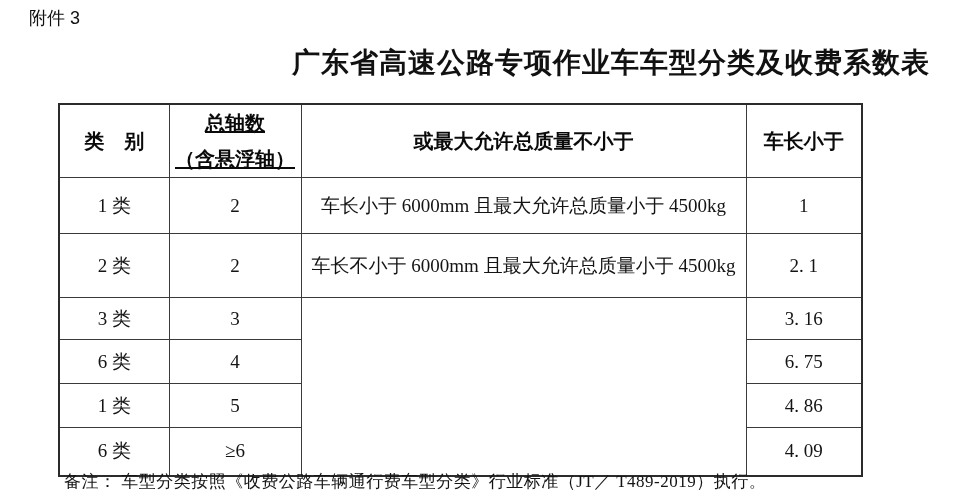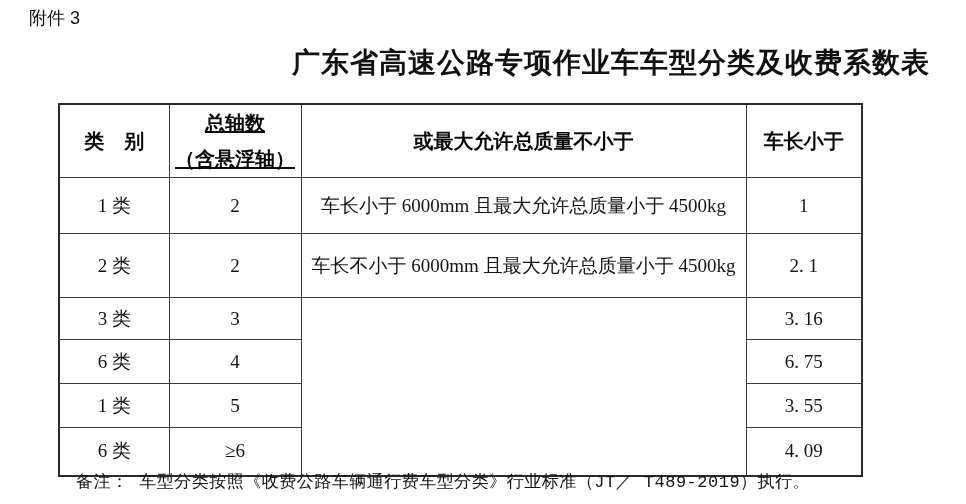--- a/index.html
+++ b/index.html
@@ -71,23 +71,23 @@
   tr.row-header { height: 54px; }
   tr.row-1 { height: 56px; }
   tr.row-2 { height: 64px; margin-top: 16px; }
   tr.row-3 { height: 42px; }
   tr.row-4 { height: 44px; }
   tr.row-5 { height: 44px; }
   tr.row-6 { height: 48px; }
   .pre-line { white-space: pre-line; line-height: 36px; text-decoration: underline; }
   .note {
     position: absolute;
-    left: 76px;
+    left: 64px;
     top: 470px;
-    font-family: Liberation Mono, monospace;
+    font-family: Liberation Serif, serif;
     font-size: 17px;
     color: #141414;
     letter-spacing: 0.5px;
   }
 </style>
 </head>
 <body>
 
 <div class="page">
 
@@ -131,21 +131,21 @@
         <td>3. 16</td>
       </tr>
       <tr class="row-4">
         <td>6 类</td>
         <td>4</td>
         <td>6. 75</td>
       </tr>
       <tr class="row-5">
         <td>1 类</td>
         <td>5</td>
-        <td>3. 55</td>
+        <td>4. 86</td>
       </tr>
       <tr class="row-6">
         <td>6 类</td>
         <td>≥6</td>
         <td>4. 09</td>
       </tr>
     </tbody>
   </table>
 
   <div class="note">备注： 车型分类按照《收费公路车辆通行费车型分类》行业标准（JT／ T489-2019）执行。</div>

